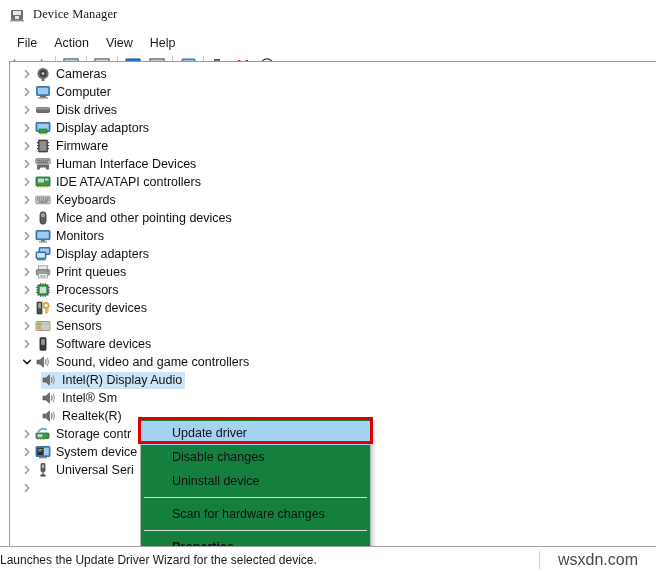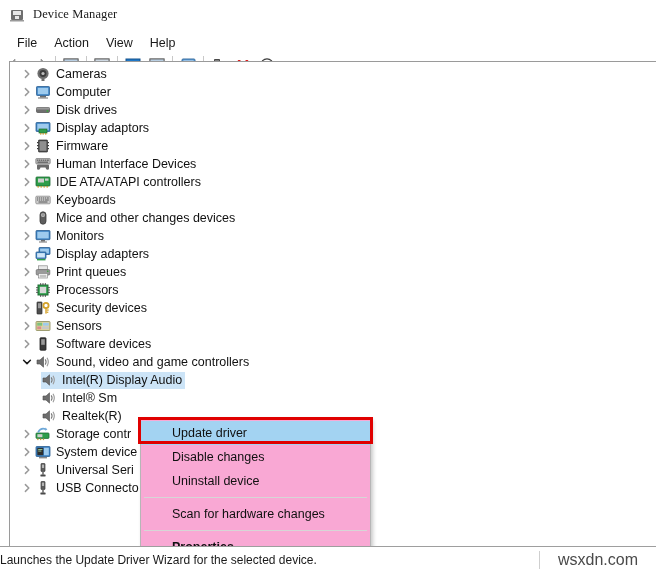--- a/index.html
+++ b/index.html
@@ -150,21 +150,21 @@
     padding-right: 3px;
   }
   .node.depth2 .indent-pad { width: 31px; flex: 0 0 auto; }
 
   
   .ctxmenu {
     position: absolute;
     left: 140px;
     top: 418px;
     width: 231px;
-    background: #f9a8d4;
+    background: #15803d;
     border: 1px solid #b6b6b6;
     box-shadow: 2px 2px 4px rgba(0,0,0,0.22);
     padding: 2px 0 3px 0;
     box-sizing: border-box;
     z-index: 40;
   }
   .ctx-item {
     height: 24px;
     line-height: 24px;
     padding-left: 31px;
@@ -512,21 +512,21 @@
             <svg width="10" height="10" viewBox="0 0 10 10">
               <path d="M3.4 1.6 L6.8 5 L3.4 8.4" stroke="#9a9a9a" stroke-width="1.5" fill="none" stroke-linecap="round" stroke-linejoin="round"></path>
             </svg>
           </span>
           <span class="node-label-wrap">
             <span class="node-icon"><svg width="16" height="16" viewBox="0 0 16 16">
                 <rect x="5" y="1.8" width="6" height="12.4" rx="3" fill="#5e5e5e" stroke="#3a3a3a" stroke-width="0.8"></rect>
                 <rect x="6.2" y="3" width="3.6" height="4" rx="1.6" fill="#bdbdbd"></rect>
                 <rect x="7.6" y="3.2" width="0.8" height="3" fill="#6a6a6a"></rect>
               </svg></span>
-            <span class="node-label">Mice and other changes devices</span>
+            <span class="node-label">Mice and other pointing devices</span>
           </span>
         </div>
         <div class="node">
           <span class="twisty">
             <svg width="10" height="10" viewBox="0 0 10 10">
               <path d="M3.4 1.6 L6.8 5 L3.4 8.4" stroke="#9a9a9a" stroke-width="1.5" fill="none" stroke-linecap="round" stroke-linejoin="round"></path>
             </svg>
           </span>
           <span class="node-label-wrap">
             <span class="node-icon"><svg width="16" height="16" viewBox="0 0 16 16">
@@ -748,29 +748,20 @@
               </svg></span>
             <span class="node-label">Universal Seri</span>
           </span>
         </div>
         <div class="node">
           <span class="twisty">
             <svg width="10" height="10" viewBox="0 0 10 10">
               <path d="M3.4 1.6 L6.8 5 L3.4 8.4" stroke="#9a9a9a" stroke-width="1.5" fill="none" stroke-linecap="round" stroke-linejoin="round"></path>
             </svg>
           </span>
-          <span class="node-label-wrap">
-            <span class="node-icon"><svg width="16" height="16" viewBox="0 0 16 16">
-                <rect x="6" y="1.5" width="4" height="8" rx="0.6" fill="#5e5e5e" stroke="#3a3a3a" stroke-width="0.7"></rect>
-                <rect x="6.9" y="2.6" width="2.2" height="3.4" fill="#b5b5b5"></rect>
-                <rect x="7.2" y="9.5" width="1.6" height="3.2" fill="#6e6e6e"></rect>
-                <rect x="5.4" y="12.5" width="5.2" height="2" rx="0.4" fill="#4a4a4a"></rect>
-              </svg></span>
-            <span class="node-label">USB Connecto</span>
-          </span>
         </div>
       </div>
   </div>
 </div>
 
 <div class="ctxmenu" id="ctx-root">
     <div class="ctx-item highlight">Update driver</div>
     <div class="ctx-item">Disable changes</div>
     <div class="ctx-item">Uninstall device</div>
     <div class="ctx-sep"></div>

